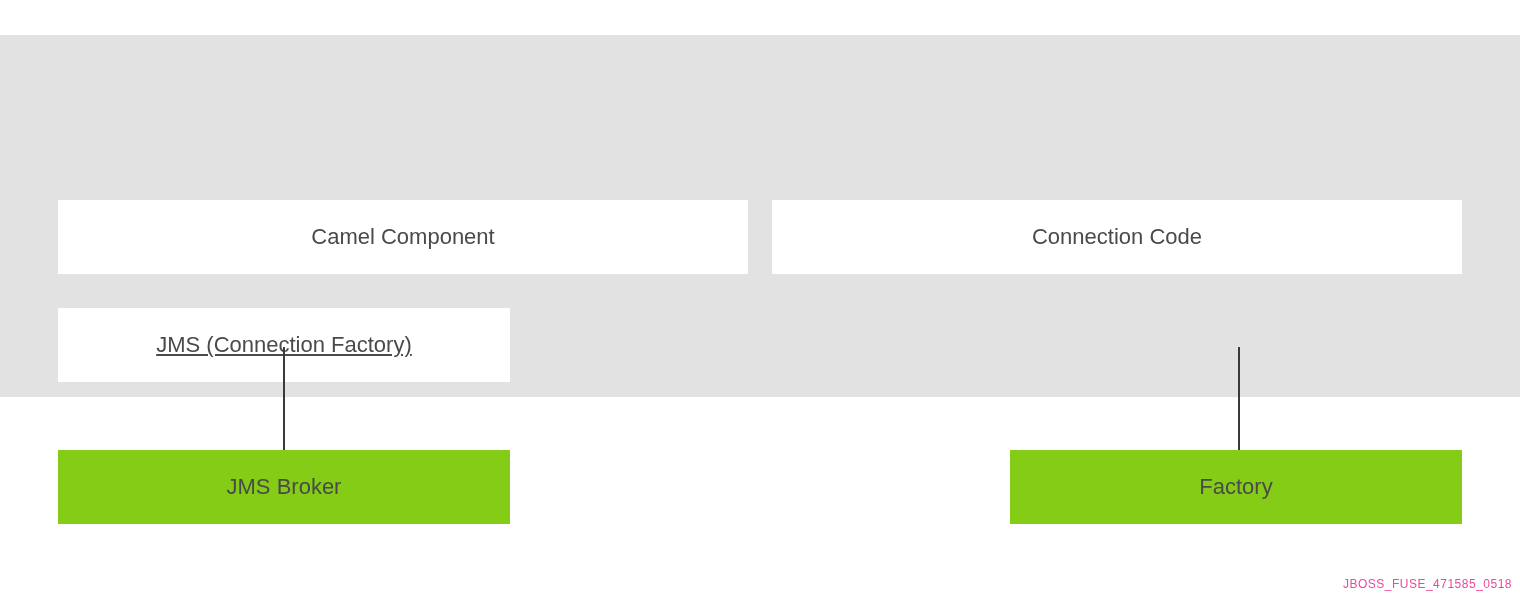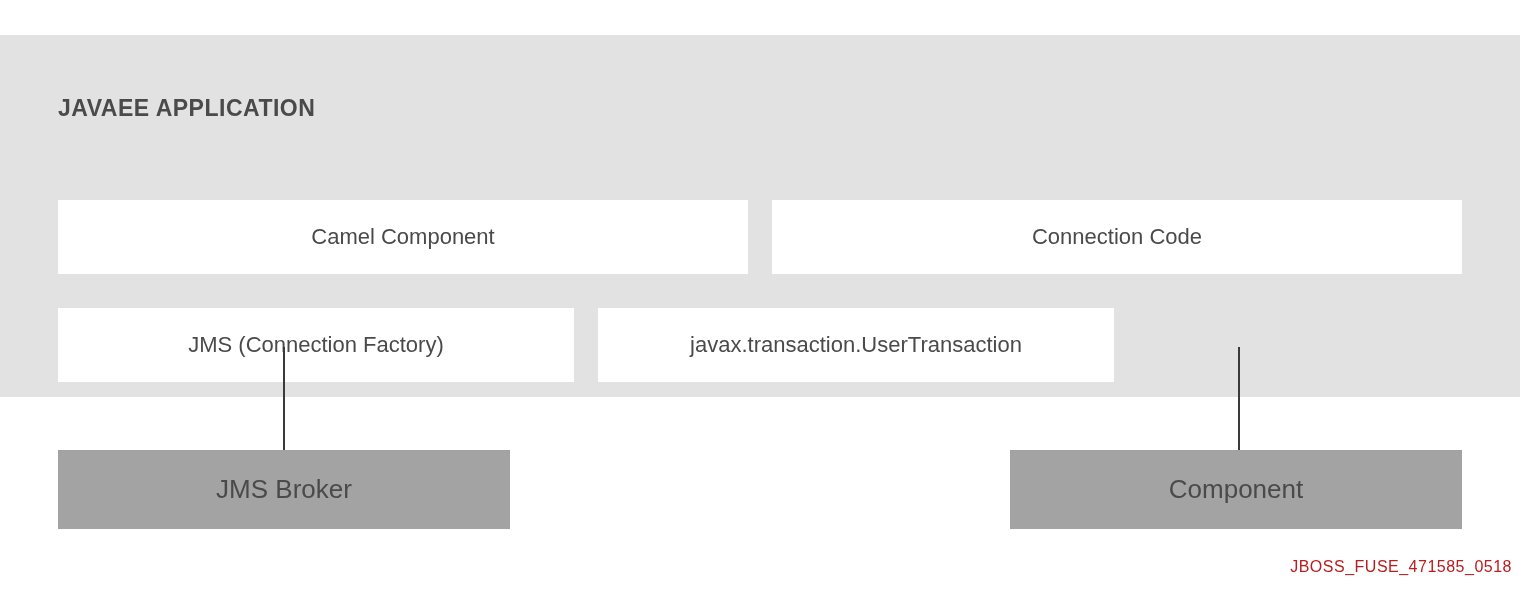--- a/index.html
+++ b/index.html
@@ -54,21 +54,22 @@
       align-items: center;
       justify-content: center;
       font-size: 22px;
       color: #4a4a4a;
       padding: 24px 12px;
     }
     .cell-wide {
       flex: 1;
     }
     .cell-third {
-      width: 516px;
+      width: 452px;
+      text-decoration: underline;
     }
     .connector-left {
       position: absolute;
       left: 283px;
       top: 347px;
       width: 2px;
       height: 103px;
       background: #3a3a3a;
     }
     .connector-right {
@@ -81,56 +82,54 @@
     }
     .bottom-row {
       position: absolute;
       top: 450px;
       left: 58px;
       width: 1404px;
       display: flex;
       justify-content: space-between;
     }
     .grey-box {
-      background: #a3a3a3;
+      background: #84cc16;
       display: flex;
       align-items: center;
       justify-content: center;
-      font-size: 26px;
+      font-size: 22px;
       color: #4a4a4a;
       padding: 24px 0;
       width: 452px;
     }
     .caption {
       position: absolute;
-      top: 558px;
+      top: 577px;
       right: 8px;
-      font-size: 16px;
-      color: #b91c1c;
+      font-size: 12px;
+      color: #ec4899;
       letter-spacing: 0.5px;
     }
   </style>
 </head>
 <body>
 
 <div class="container">
-  <div class="app-title">JAVAEE APPLICATION</div>
 
   <div class="row-1">
     <div class="white-box cell-wide">Camel Component</div>
     <div class="white-box cell-wide">Connection Code</div>
   </div>
 
   <div class="row-2">
     <div class="white-box cell-third">JMS (Connection Factory)</div>
-    <div class="white-box cell-third">javax.transaction.UserTransaction</div>
   </div>
 </div>
 
 <div class="connector-left"></div>
 <div class="connector-right"></div>
 
 <div class="bottom-row">
   <div class="grey-box">JMS Broker</div>
-  <div class="grey-box">Component</div>
+  <div class="grey-box">Factory</div>
 </div>
 
 <div class="caption">JBOSS_FUSE_471585_0518</div>
 
 </body></html>

